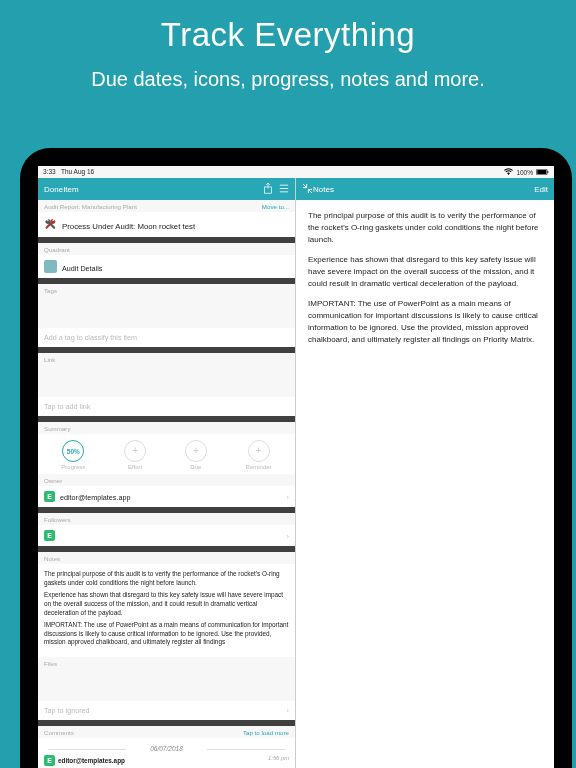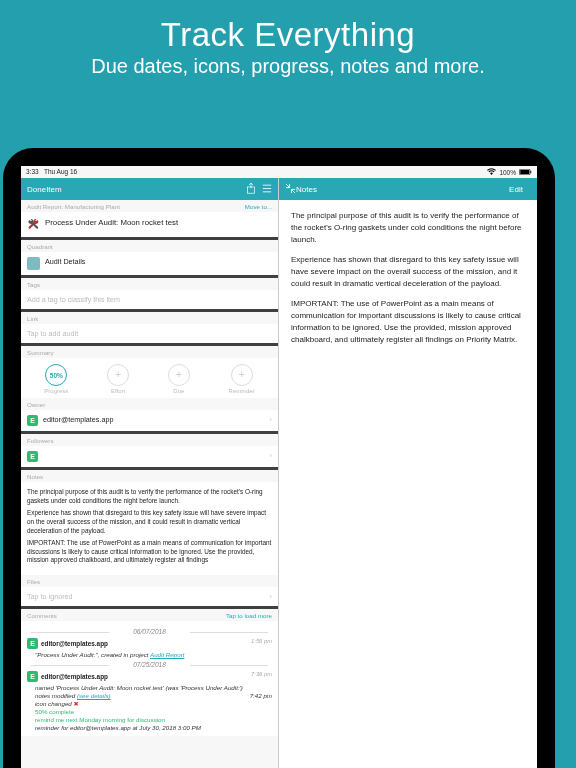--- a/index.html
+++ b/index.html
@@ -1,48 +1,48 @@
 <!DOCTYPE html>
 <html><head>
 <meta charset="utf-8">
 <style>
   * { box-sizing: border-box; margin: 0; padding: 0; font-family: -apple-system, "Helvetica Neue", Arial, sans-serif; }
   body { background: #249fad; width: 576px; height: 768px; overflow: hidden; }
   .promo { text-align: center; color: #fff; padding-top: 16px; }
   .promo h1 { font-size: 33px; font-weight: 300; letter-spacing: 0.5px; }
-  .promo h2 { font-size: 20px; font-weight: 300; margin-top: 1px; }
+  .promo h2 { font-size: 20px; font-weight: 300; margin-top: 14px; }
   .tablet {
-    position: absolute; top: 148px; left: 3px; width: 552px; height: 620px;
+    position: absolute; top: 148px; left: 20px; width: 552px; height: 620px;
     background: #000; border-radius: 30px 30px 0 0; padding: 18px 18px 0 18px;
   }
   .screen {
     background: #f7f7f7; width: 100%; height: 100%; display: flex; flex-direction: column;
     font-size: 7.2px; color: #222; overflow: hidden;
   }
   .statusbar { display: flex; justify-content: space-between; padding: 2px 5px; font-size: 6.5px; }
   .statusbar .right { display: flex; gap: 3px; align-items: center; }
   .panels { display: flex; flex: 1; min-height: 0; }
   .panel { display: flex; flex-direction: column; min-height: 0; }
   .left { width: 50%; border-right: 1px solid #ccc; }
   .right-panel { width: 50%; background: #fff; }
   .navbar {
     background: #29a7b4; color: #fff; display: flex; align-items: center;
     justify-content: space-between; height: 22px; padding: 0 6px; font-size: 8px;
   }
   .navbar .title { flex: 1; font-weight: 400; }
   .navbar .nav-icons { display: flex; gap: 6px; align-items: center; }
-  .navbar .right-slot { min-width: 30px; text-align: center; }
+  .navbar .right-slot { min-width: 30px; text-align: right; }
   .scroll { overflow-y: auto; flex: 1; }
   .section-label {
     color: #aaa; font-size: 6.2px; padding: 3px 6px 2px 6px;
     display: flex; justify-content: space-between; align-items: center;
   }
   .link { color: #29a7b4; }
-  .row { background: #fff; padding: 5px 6px; border-bottom: 3px solid #404040; display: flex; align-items: flex-start; gap: 5px; }
-  .row.dim { color: #bbb; }
+  .row { background: #fff; padding: 5px 6px; border-bottom: 6px solid #404040; display: flex; align-items: flex-end; gap: 5px; }
+  .row.dim { color: #bbb; margin-top: 32px; }
   .row.tall { padding: 6px 6px; }
   .row .chev { margin-left: auto; color: #c7c7cc; }
   .wrench { width: 13px; height: 13px; }
   .quad-swatch { width: 13px; height: 13px; background: #7fb9c2; border-radius: 2px; }
   .circles { display: flex; justify-content: space-around; padding: 6px 4px 4px 4px; background: #fff; }
   .circle-group { text-align: center; color: #bbb; font-size: 6px; }
   .circle {
     width: 22px; height: 22px; border-radius: 50%; margin: 0 auto 2px auto;
     display: flex; align-items: center; justify-content: center;
   }
@@ -151,21 +151,21 @@
             <span>Audit Details</span>
           </div>
 
           <div class="section-label">Tags</div>
           <div class="row dim">
             <span>Add a tag to classify this item</span>
           </div>
 
           <div class="section-label">Link</div>
           <div class="row dim">
-            <span>Tap to add audit</span>
+            <span>Tap to add link</span>
           </div>
 
           <div class="section-label">Summary</div>
           <div class="circles">
             <div class="circle-group">
               <div class="circle progress">
                   <span>50%</span>
                 </div>
               <span>Progress</span>
             </div>

